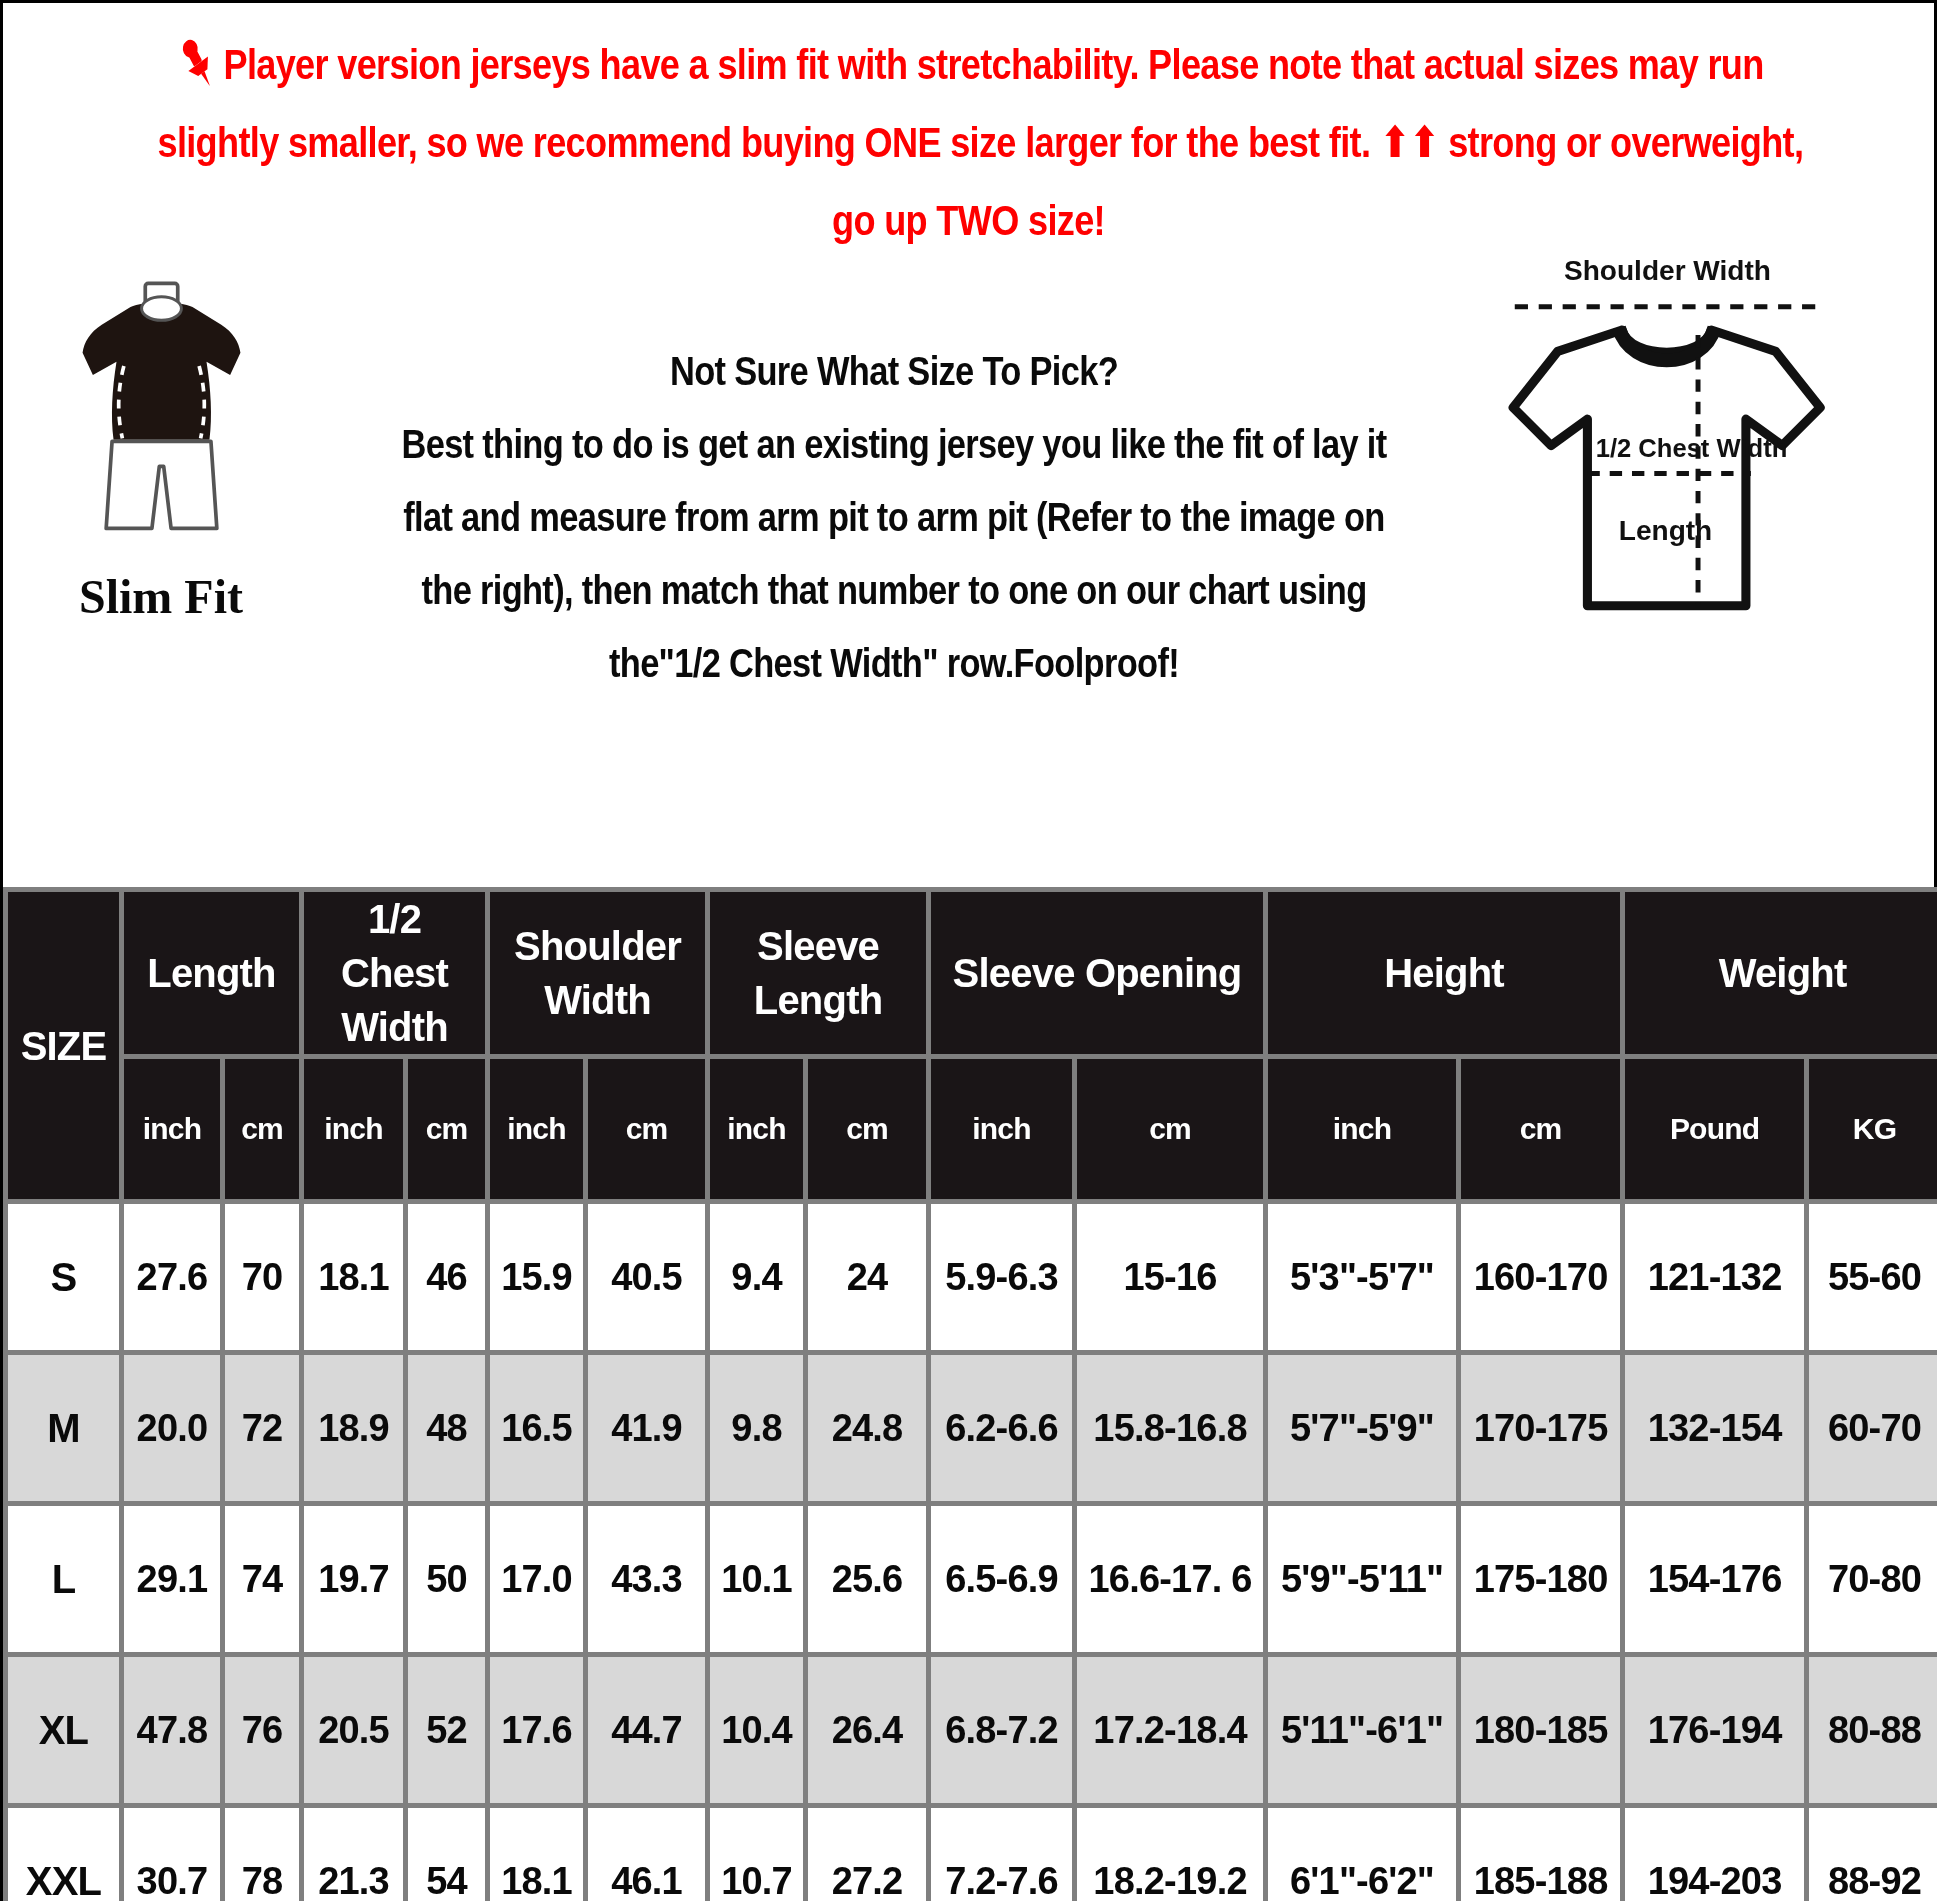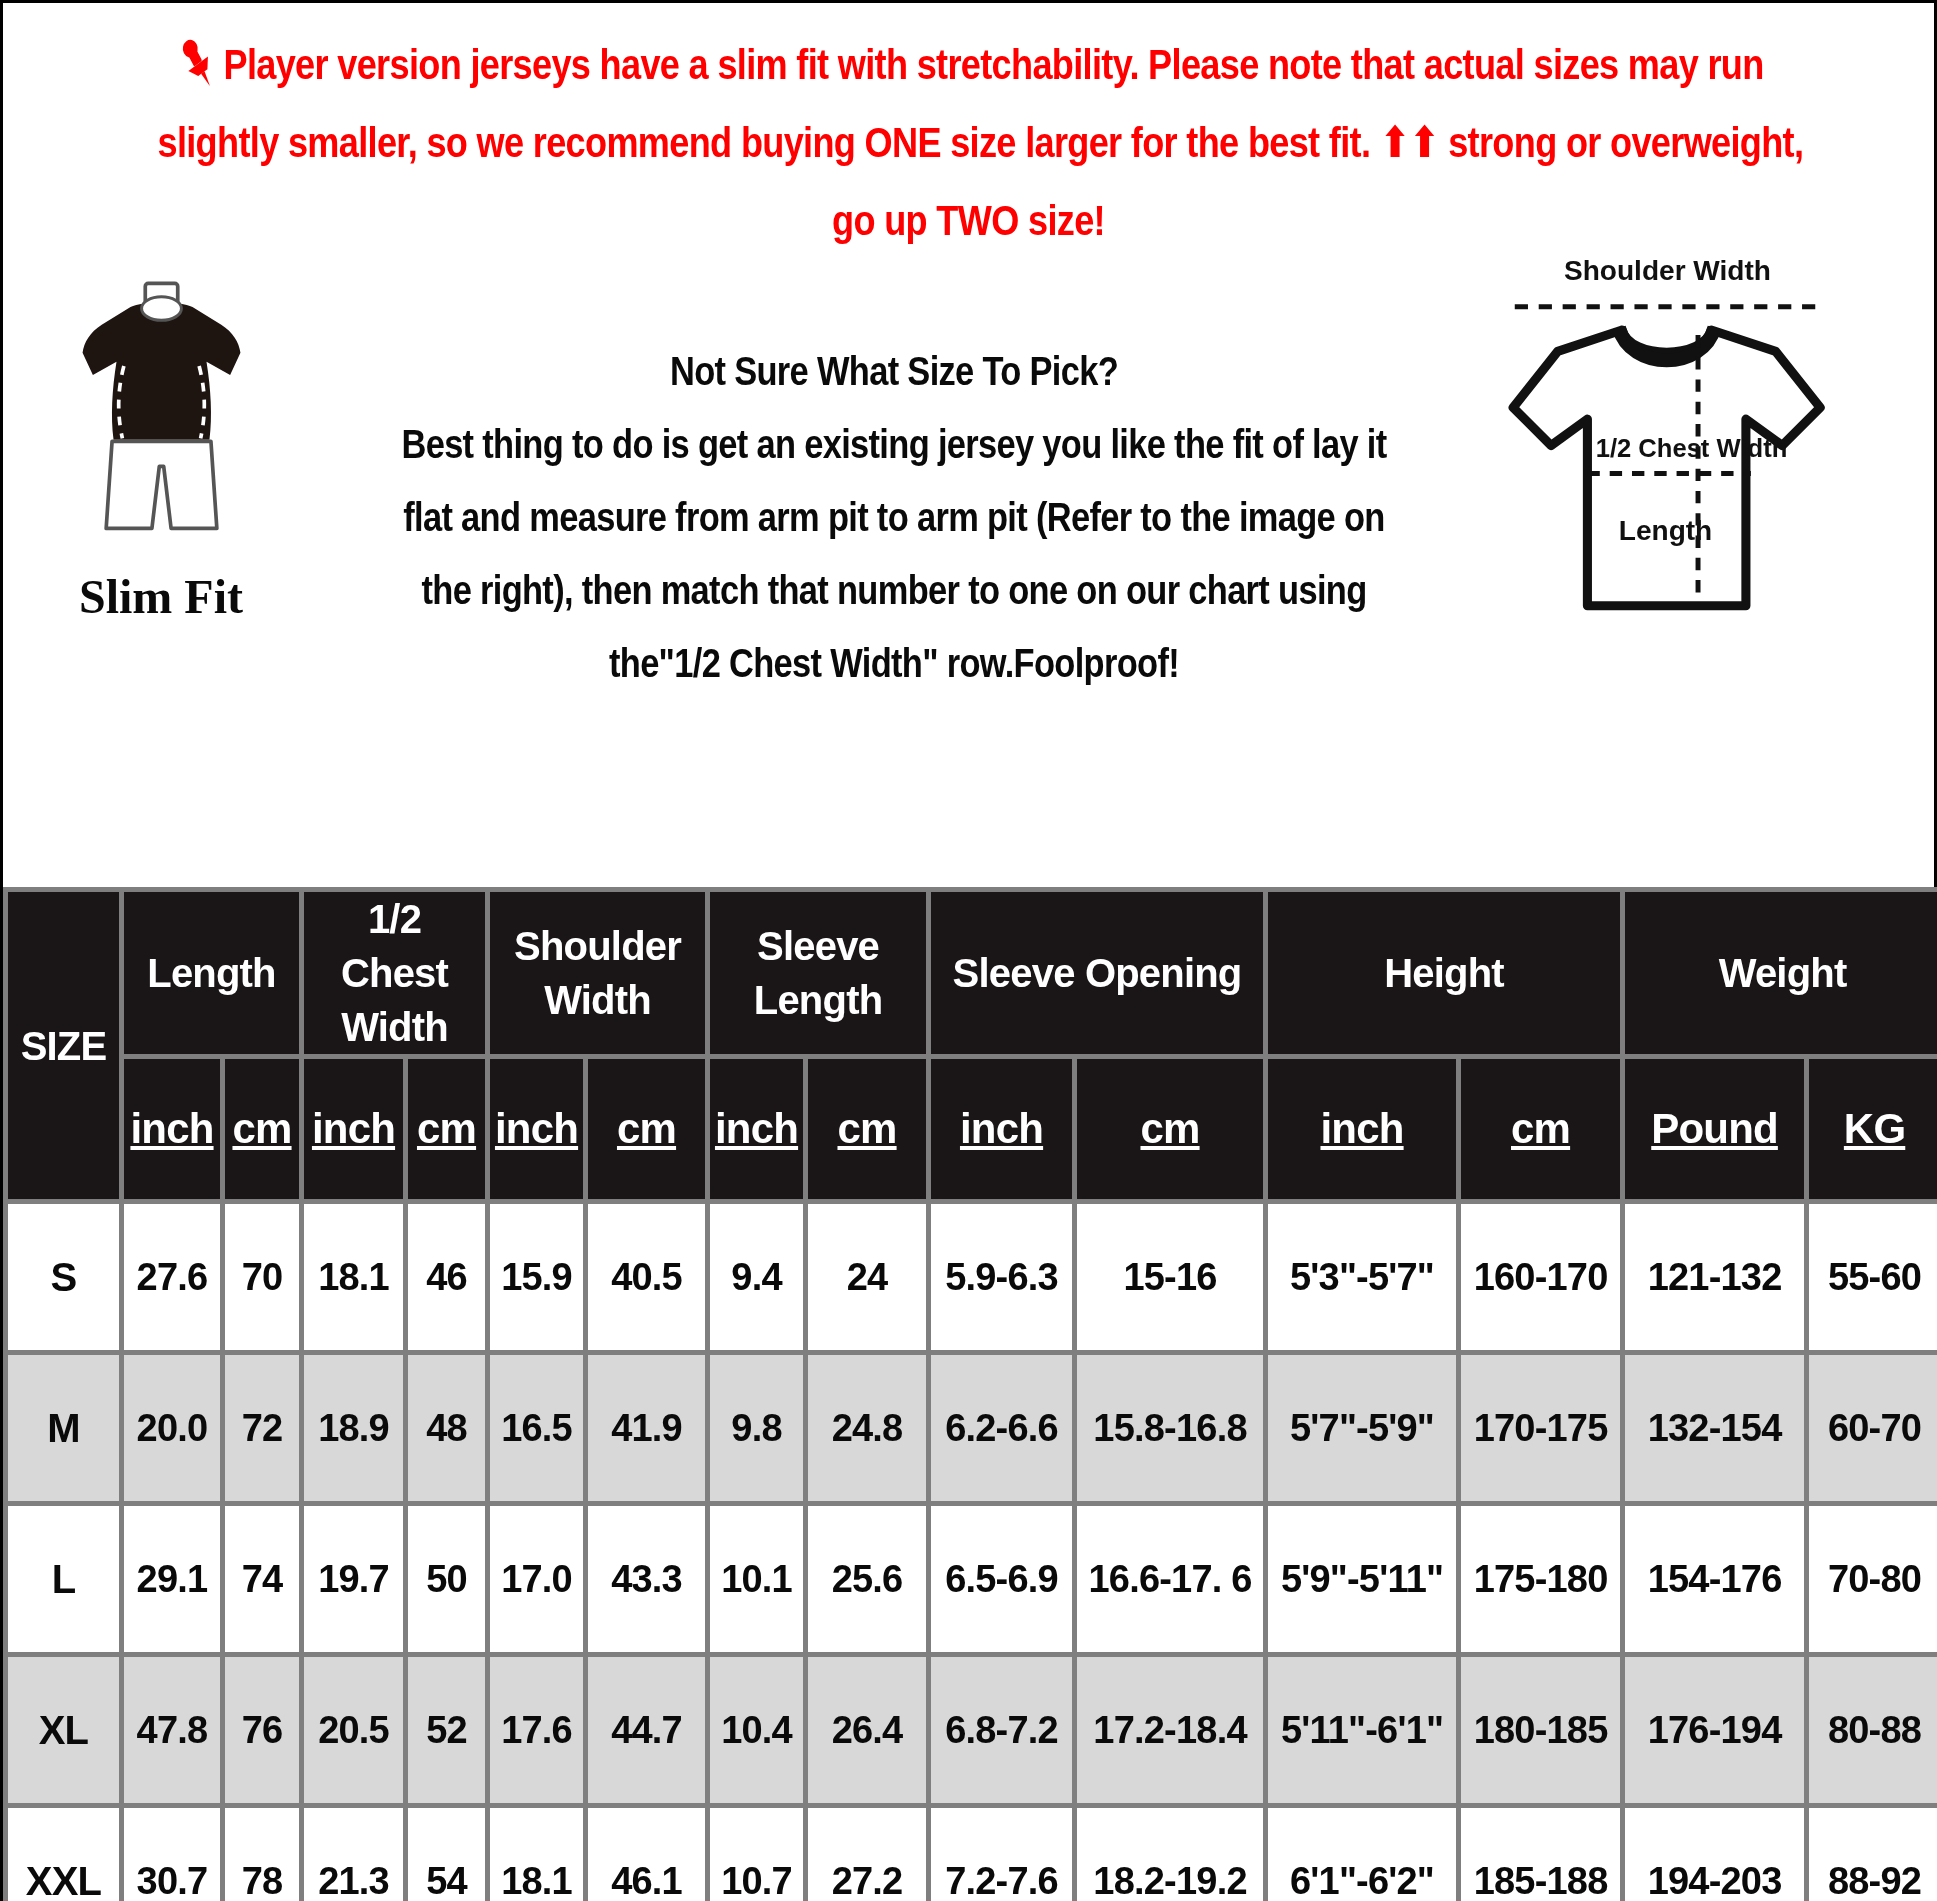--- a/index.html
+++ b/index.html
@@ -29,21 +29,21 @@
   .right-col{width:423px;flex:none;margin-top:-10px;position:relative;}
 
   
   table.size-chart{width:100%;border-collapse:collapse;table-layout:fixed;}
   table.size-chart th,table.size-chart td{border:5px solid #7f7f7f;text-align:center;vertical-align:middle;
     font-weight:bold;letter-spacing:-0.8px;padding:0;}
   thead th{background:#1a1517;color:#fff;}
   tr.group-row{height:165px;}
   tr.group-row th{font-size:40px;line-height:1.35;padding:0 8.3px;}
   tr.unit-row{height:145px;}
-  tr.unit-row th{font-size:42px;text-decoration:underline;}
+  tr.unit-row th{font-size:30px;}
   tbody tr{height:151px;background:#ffffff;}
   tbody tr.alt{background:#d8d8d8;}
   tbody th{font-size:40px;color:#0a0a0a;background:transparent;}
   tbody td{font-size:38px;color:#0a0a0a;}
 
   .watermark{position:absolute;left:620px;top:894px;font-size:104px;font-weight:bold;
     color:rgba(163,163,163,0.95);letter-spacing:0;white-space:nowrap;pointer-events:none;z-index:5;}
 
   svg text{font-family:"Liberation Sans","DejaVu Sans",sans-serif;font-weight:bold;fill:#111;}
 </style>

